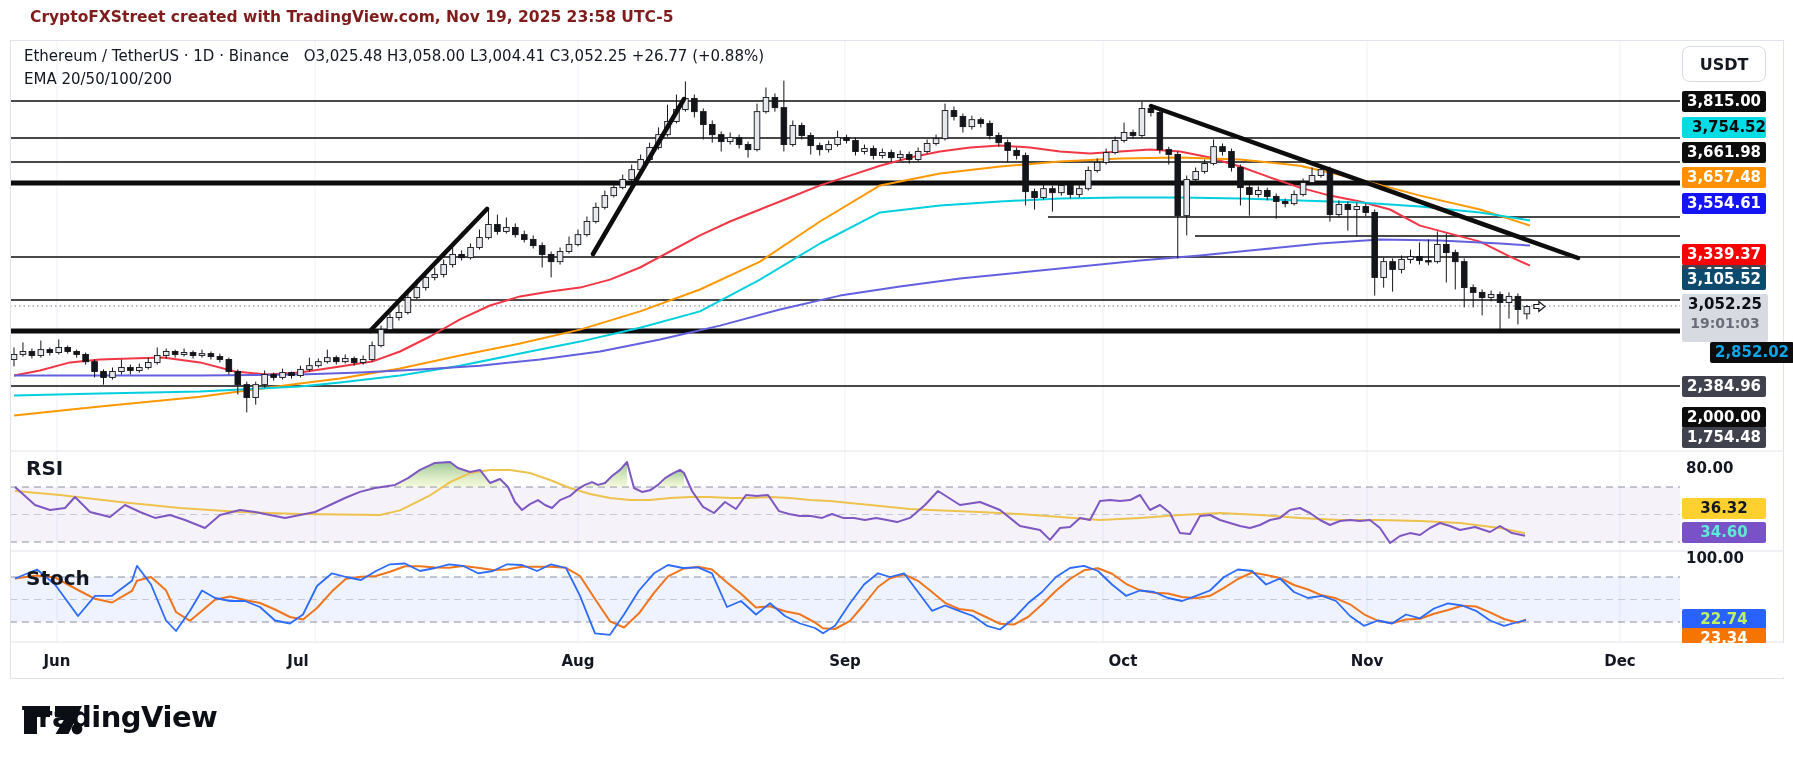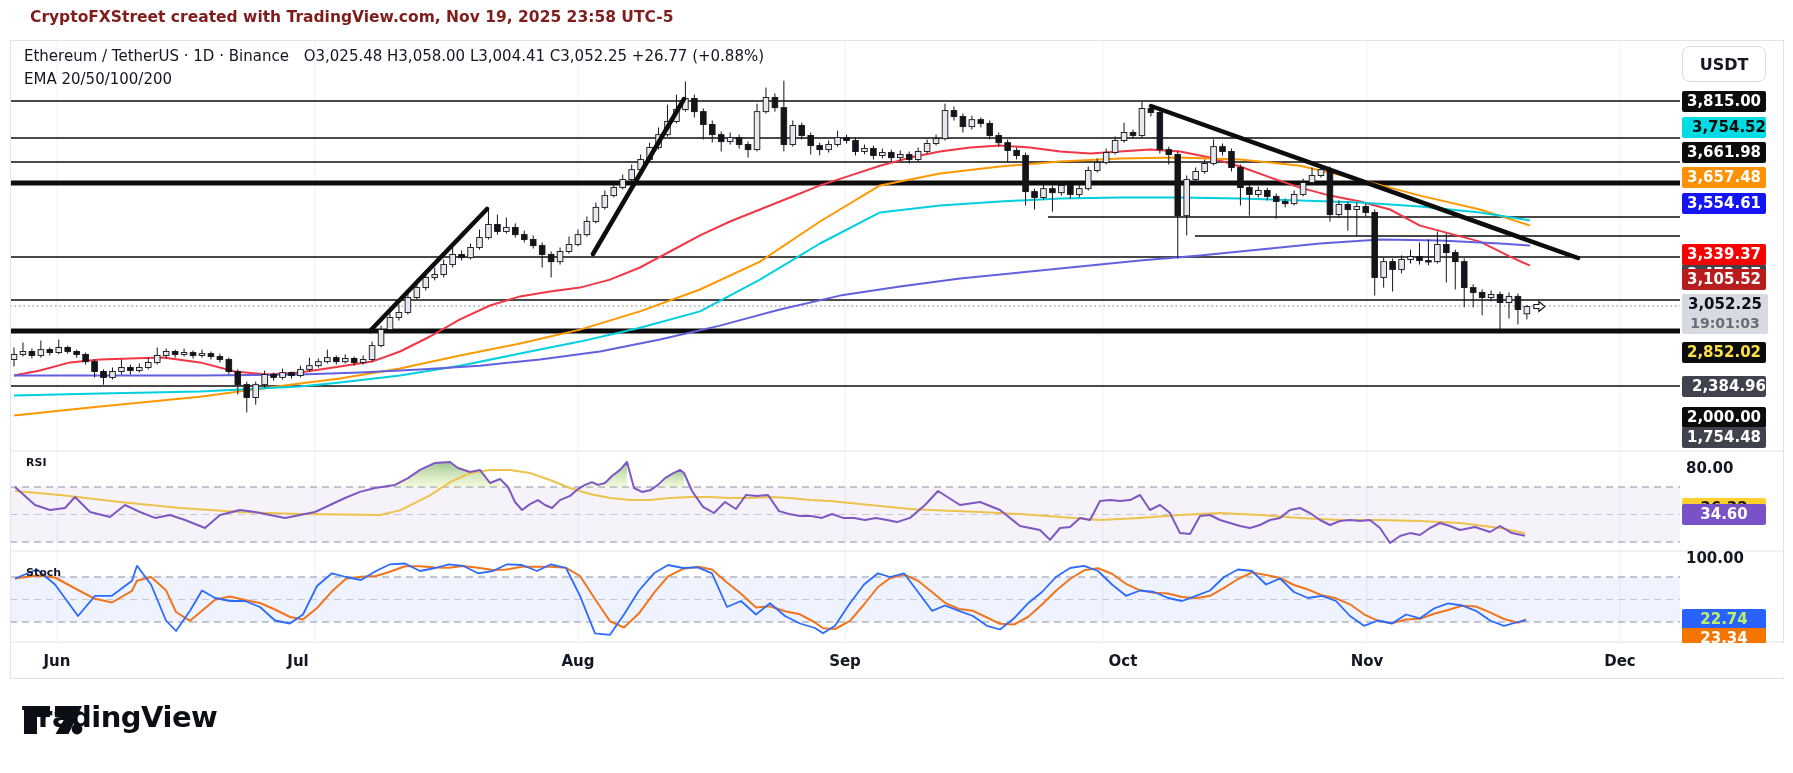--- a/index.html
+++ b/index.html
@@ -3,26 +3,26 @@
 <meta charset="utf-8">
 <style>
   html,body{margin:0;padding:0;background:#fff;}
   .stage{position:relative;width:1793px;height:773px;background:#fff;overflow:hidden;
          font-family:"DejaVu Sans","Liberation Sans",sans-serif;color:#131722;}
   svg{position:absolute;left:0;top:0;}
   .hdr{position:absolute;left:6px;top:8px;font-size:15.5px;font-weight:600;color:#7f1d1d;margin-left:24px;}
   .card{position:absolute;left:10px;top:40px;width:1774px;height:639px;border:1px solid #e0e3eb;box-sizing:border-box;background:transparent;}
   .symline{position:absolute;left:24px;top:47px;font-size:15px;color:#131722;white-space:nowrap;}
   .emaline{position:absolute;left:24px;top:70px;font-size:15px;color:#131722;}
-  .panelabel{position:absolute;font-size:11px;font-weight:600;color:#131722;}
+  .panelabel{position:absolute;font-size:20px;font-weight:600;color:#131722;}
   .month{position:absolute;top:652px;transform:translateX(-50%);font-size:15px;font-weight:600;color:#131722;}
   .pl{position:absolute;left:1682px;width:84px;height:21px;border-radius:2px;font-size:15px;line-height:21px;
       font-weight:700;text-align:center;}
   .plain{position:absolute;left:1686px;font-size:15px;font-weight:600;color:#131722;background:none;}
-  .cur{position:absolute;left:1682px;width:86px;height:40px;border-radius:2px;background:#d7dae1;text-align:center;}
+  .cur{position:absolute;left:1682px;width:86px;height:48px;border-radius:2px;background:#d7dae1;text-align:center;}
   .cur .p{font-size:15px;font-weight:700;color:#0b0e14;line-height:21px;}
   .cur .t{font-size:14px;font-weight:600;color:#6a6d78;line-height:17px;}
   .usdt{position:absolute;left:1682px;top:46px;width:84px;height:36px;border:1px solid #d7dae0;border-radius:8px;
         background:#fff;font-size:16px;font-weight:600;color:#131722;text-align:center;line-height:36px;box-sizing:border-box;}
   .scale-mask{position:absolute;left:1672px;top:643px;width:121px;height:34px;background:#fff;}
   .footer{position:absolute;left:22px;top:700px;display:flex;align-items:center;gap:10px;}
   .footer .word{font-size:29px;font-weight:800;letter-spacing:-0.5px;color:#0b0e14;}
 </style>
 </head>
 <body>
@@ -462,27 +462,27 @@
     </div>
   <div id="scale">
     <div class="usdt">USDT</div>
   <div class="pl" style="top: 91px; background: rgb(12, 12, 12); color: rgb(255, 255, 255);">3,815.00</div>
       <div class="pl" style="top: 117px; background: rgb(0, 220, 228); color: rgb(12, 12, 12); text-align: right;">3,754.52</div>
       <div class="pl" style="top: 142px; background: rgb(12, 12, 12); color: rgb(255, 255, 255);">3,661.98</div>
       <div class="pl" style="top: 167px; background: rgb(255, 145, 0); color: rgb(255, 255, 255);">3,657.48</div>
       <div class="pl" style="top: 193px; background: rgb(20, 20, 245); color: rgb(255, 255, 255);">3,554.61</div>
       <div class="pl" style="top: 219px; background: rgb(64, 67, 78); color: rgb(255, 255, 255); margin-top: 45px;">3,472.37</div>
       <div class="pl" style="top: 244px; background: rgb(250, 0, 0); color: rgb(255, 255, 255);">3,339.37</div>
-      <div class="pl" style="top: 269px; background: #b91c1c; color: rgb(255, 255, 255);">3,105.52</div>
-      <div class="pl" style="top: 342px; background: rgb(12, 12, 12); color: #fde047;">2,852.02</div>
-      <div class="pl" style="top: 376px; background: rgb(64, 67, 78); color: rgb(255, 255, 255); text-align: right;">2,384.96</div>
+      <div class="pl" style="top: 269px; background: #0c4a6e; color: rgb(255, 255, 255);">3,105.52</div>
+      <div class="pl" style="top: 342px; background: rgb(12, 12, 12); color: #0ea5e9; margin-left: 28px;">2,852.02</div>
+      <div class="pl" style="top: 376px; background: rgb(64, 67, 78); color: rgb(255, 255, 255);">2,384.96</div>
       <div class="pl" style="top: 407px; background: rgb(12, 12, 12); color: rgb(255, 255, 255);">2,000.00</div>
       <div class="pl" style="top: 427px; background: rgb(64, 67, 78); color: rgb(255, 255, 255);">1,754.48</div>
       <div class="pl" style="top: 498px; background: rgb(255, 208, 46); color: rgb(19, 23, 34);">36.32</div>
-      <div class="pl" style="top: 504px; background: rgb(122, 82, 199); color: #ffffff;">34.60</div>
+      <div class="pl" style="top: 522px; background: rgb(122, 82, 199); color: #5eead4;">34.60</div>
       <div class="pl" style="top: 609px; background: rgb(41, 98, 255); color: #bef264;">22.74</div>
       <div class="pl" style="top: 628px; background: rgb(245, 117, 0); color: rgb(255, 255, 255);">23.34</div>
       <div class="plain" style="top: 459px;">80.00</div>
       <div class="plain" style="top: 549px;">100.00</div>
       <div class="cur" style="top: 294px; background: rgb(215, 218, 225);">
         <div class="p">3,052.25</div>
 <div class="t">19:01:03</div>
       </div>
       <div class="scale-mask"></div>
     </div>

